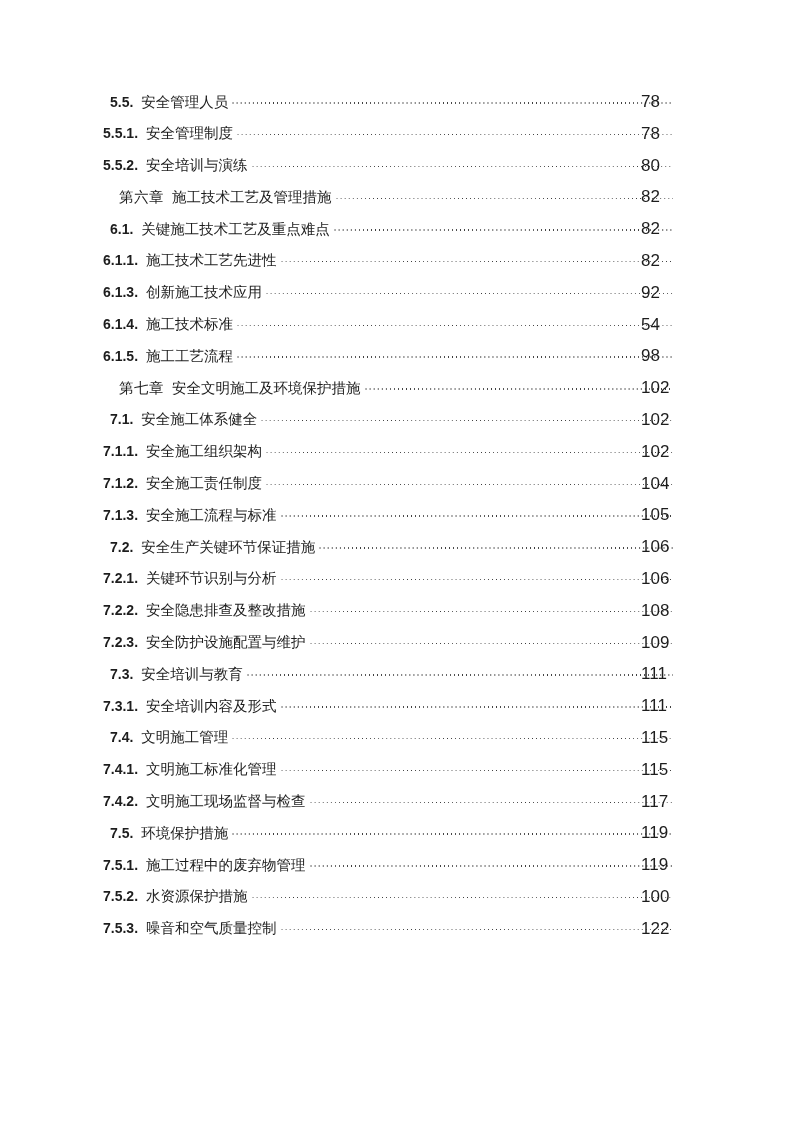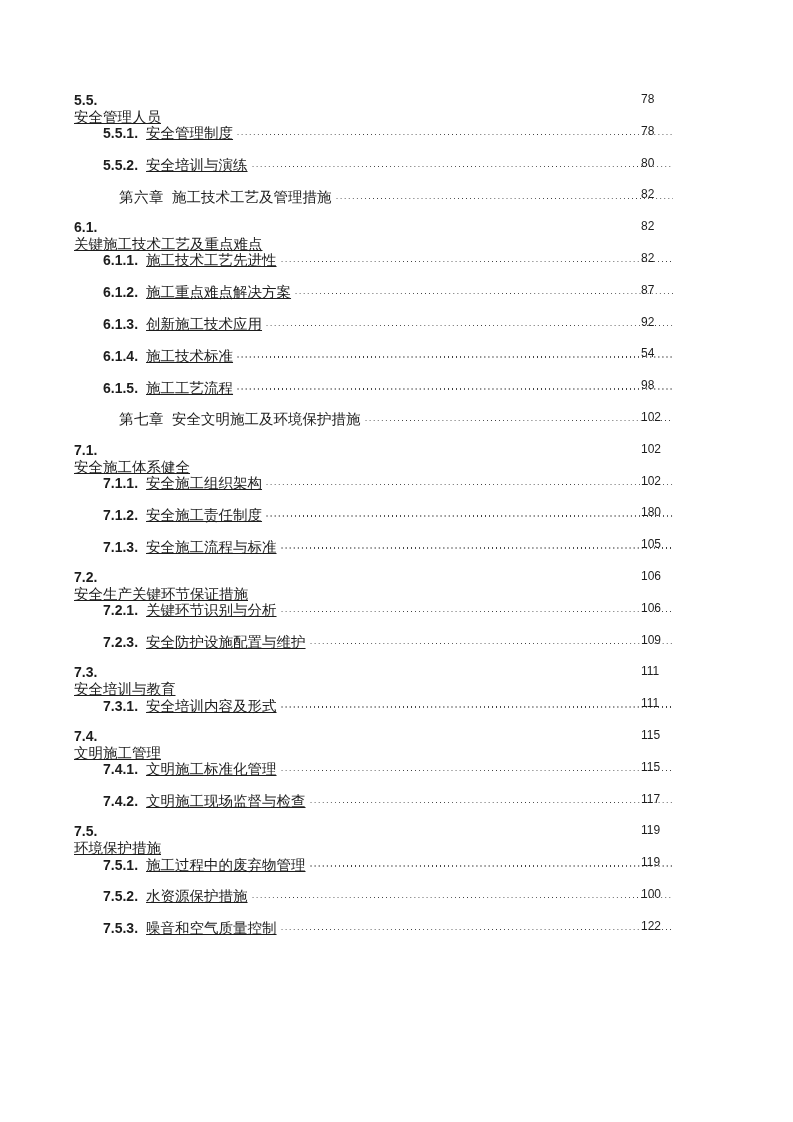--- a/index.html
+++ b/index.html
@@ -36,21 +36,21 @@
     height: 31.8px;
     box-sizing: border-box;
     padding-right: 118px;
     white-space: nowrap;
     font-size: 14.5px;
     color: #1d1d1d;
   }
 
   
   .toc-entry.lvl-1 { padding-left: 119px; }
-  .toc-entry.lvl-2 { padding-left: 71px; flex-direction: column; }
+  .toc-entry.lvl-2 { padding-left: 110px; }
   .toc-entry.lvl-3 { padding-left: 103px; }
 
   
   .toc-entry.lvl-1 .num,
   .toc-entry.lvl-1 .title {
     font-family: "DejaVu Serif", "Liberation Serif", serif;
     font-weight: 400;
     text-align: center;
   }
   .toc-entry.lvl-1 .num { letter-spacing: 0.5px; }
@@ -59,21 +59,20 @@
   .toc-entry.lvl-2 .num,
   .toc-entry.lvl-3 .num {
     font-family: "Liberation Sans", "DejaVu Sans", sans-serif;
     font-weight: 600;
     font-size: 14px;
   }
   .toc-entry.lvl-2 .title,
   .toc-entry.lvl-3 .title {
     font-family: "DejaVu Serif", "Liberation Serif", serif;
     font-weight: 400;
-    text-decoration: underline;
   }
 
   .num {
     flex: 0 0 auto;
     margin-right: 8px;
   }
 
   .title {
     flex: 0 0 auto;
   }
@@ -98,21 +97,21 @@
     background-repeat: repeat-x;
     background-position: left bottom;
   }
 
   .pageno {
     position: absolute;
     right: 118px;
     width: 34px;
     text-align: left;
     font-family: "Liberation Sans", "DejaVu Sans", sans-serif;
-    font-size: 12px;
+    font-size: 17px;
     font-weight: 400;
     color: #1d1d1d;
   }
 
   .toc-entry {
     position: relative;
   }
 </style>
 </head>
 <body>
@@ -149,26 +148,20 @@
         <span class="leader"></span>
         <span class="pageno">82</span>
       </div>
       <div class="toc-entry lvl-3">
         <span class="num">6.1.1.</span>
         <span class="title">施工技术工艺先进性</span>
         <span class="leader"></span>
         <span class="pageno">82</span>
       </div>
       <div class="toc-entry lvl-3">
-        <span class="num">6.1.2.</span>
-        <span class="title">施工重点难点解决方案</span>
-        <span class="leader"></span>
-        <span class="pageno">87</span>
-      </div>
-      <div class="toc-entry lvl-3">
         <span class="num">6.1.3.</span>
         <span class="title">创新施工技术应用</span>
         <span class="leader"></span>
         <span class="pageno">92</span>
       </div>
       <div class="toc-entry lvl-3">
         <span class="num">6.1.4.</span>
         <span class="title">施工技术标准</span>
         <span class="leader"></span>
         <span class="pageno">54</span>
@@ -194,41 +187,47 @@
       <div class="toc-entry lvl-3">
         <span class="num">7.1.1.</span>
         <span class="title">安全施工组织架构</span>
         <span class="leader"></span>
         <span class="pageno">102</span>
       </div>
       <div class="toc-entry lvl-3">
         <span class="num">7.1.2.</span>
         <span class="title">安全施工责任制度</span>
         <span class="leader"></span>
-        <span class="pageno">180</span>
+        <span class="pageno">104</span>
       </div>
       <div class="toc-entry lvl-3">
         <span class="num">7.1.3.</span>
         <span class="title">安全施工流程与标准</span>
         <span class="leader"></span>
         <span class="pageno">105</span>
       </div>
       <div class="toc-entry lvl-2">
         <span class="num">7.2.</span>
         <span class="title">安全生产关键环节保证措施</span>
         <span class="leader"></span>
         <span class="pageno">106</span>
       </div>
       <div class="toc-entry lvl-3">
         <span class="num">7.2.1.</span>
         <span class="title">关键环节识别与分析</span>
         <span class="leader"></span>
         <span class="pageno">106</span>
       </div>
       <div class="toc-entry lvl-3">
+        <span class="num">7.2.2.</span>
+        <span class="title">安全隐患排查及整改措施</span>
+        <span class="leader"></span>
+        <span class="pageno">108</span>
+      </div>
+      <div class="toc-entry lvl-3">
         <span class="num">7.2.3.</span>
         <span class="title">安全防护设施配置与维护</span>
         <span class="leader"></span>
         <span class="pageno">109</span>
       </div>
       <div class="toc-entry lvl-2">
         <span class="num">7.3.</span>
         <span class="title">安全培训与教育</span>
         <span class="leader"></span>
         <span class="pageno">111</span>

